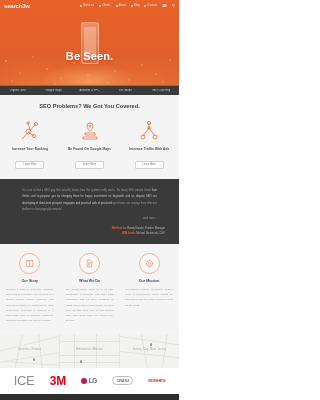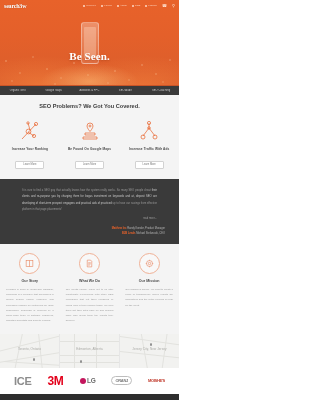--- a/index.html
+++ b/index.html
@@ -12,21 +12,20 @@
   .page{width:179px;height:400px;position:relative;overflow:hidden;}
 
   
   .hero{
     position:relative;height:85px;overflow:hidden;
     background:
       radial-gradient(ellipse 70px 26px at 50% 96%, rgba(255,190,120,.55), rgba(255,160,90,0) 70%),
       radial-gradient(ellipse 110px 40px at 22% 100%, rgba(255,150,70,.45), rgba(255,150,70,0) 72%),
       radial-gradient(ellipse 110px 40px at 80% 100%, rgba(255,150,70,.40), rgba(255,150,70,0) 72%),
       linear-gradient(180deg,#e8622a 0%,#e4602a 42%,#df5f2b 70%,#d9592a 100%);
-    font-family: Liberation Serif, serif;
   }
   .hero-noise{
     position:absolute;left:0;right:0;bottom:0;height:34px;
     background-image:
       radial-gradient(1px 1px at 6px 10px,rgba(255,230,190,.75),transparent),
       radial-gradient(1px 1px at 20px 22px,rgba(255,220,170,.6),transparent),
       radial-gradient(1px 1px at 33px 6px,rgba(255,235,200,.55),transparent),
       radial-gradient(1px 1px at 47px 18px,rgba(255,225,180,.7),transparent),
       radial-gradient(1px 1px at 61px 27px,rgba(255,230,190,.5),transparent),
       radial-gradient(1px 1px at 74px 12px,rgba(255,240,210,.65),transparent),
@@ -132,21 +131,21 @@
     font-size:3px;color:#a9a9a5;letter-spacing:.1px;
   }
   .map-pin{position:absolute;width:2px;height:3px;background:#8c8c8c;border-radius:50% 50% 50% 50%;}
 
   
   .clients{
     background:#fff;height:26px;display:flex;align-items:center;
     justify-content:space-around;padding:0 6px;
   }
   .cl{font-weight:700;letter-spacing:-.3px;white-space:nowrap;}
-  .cl-ice{font-size:11px;color:#8c8c8c;font-weight:700;}
+  .cl-ice{font-size:13px;color:#8c8c8c;font-weight:400;}
   .cl-3m{font-size:12px;color:#e3001b;font-weight:700;}
   .cl-lg{display:flex;align-items:center;gap:1.5px;}
   .cl-lg .badge{width:6px;height:6px;border-radius:50%;background:#c3165d;}
   .cl-lg .txt{font-size:6.5px;color:#6b6b6b;font-weight:700;}
   .cl-oranj{
     font-size:4px;color:#7a7a7a;font-weight:700;border:1px solid #bdbdbd;
     border-radius:5px;padding:1px 3px;
   }
   .cl-moishes{font-size:4px;color:#c0392b;font-weight:700;}
 

